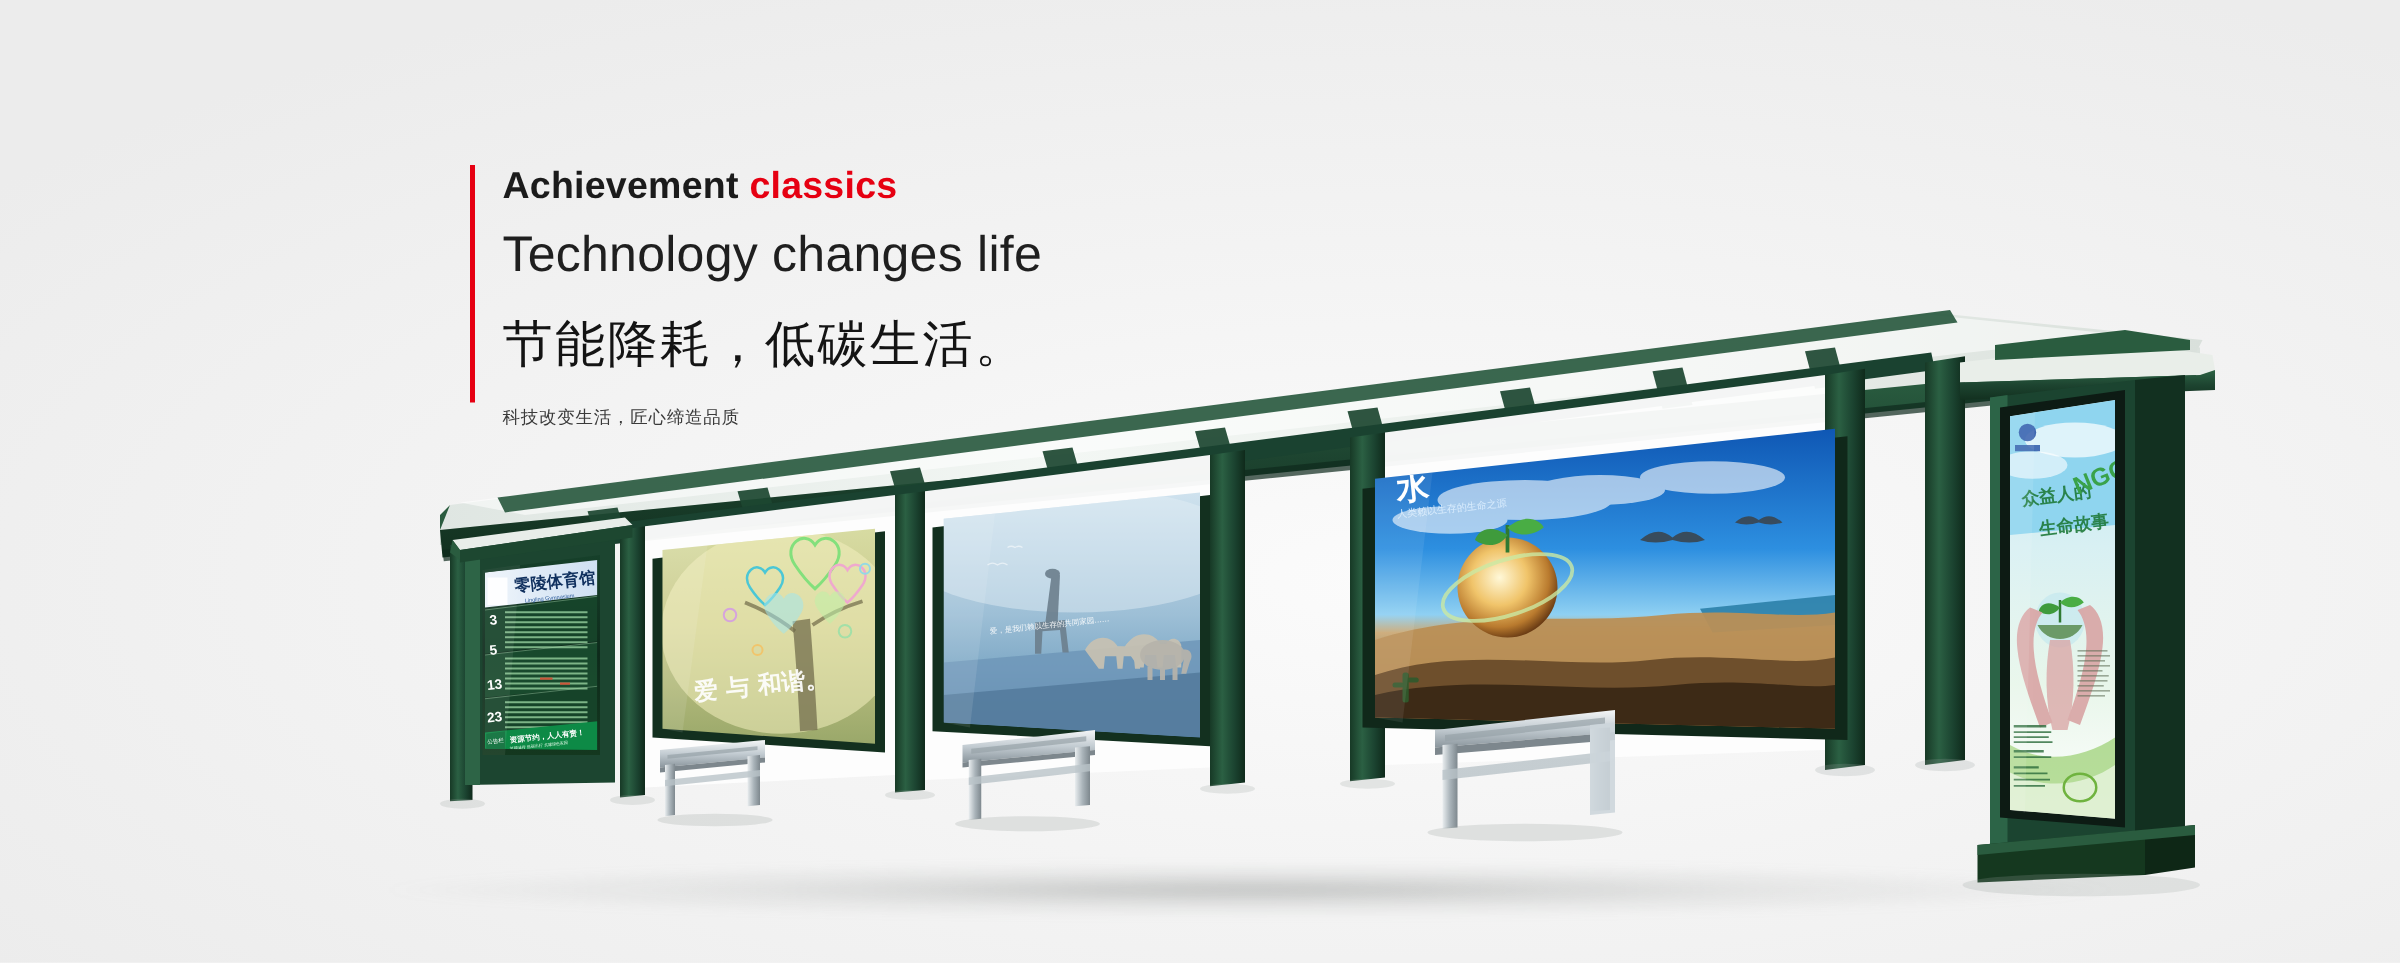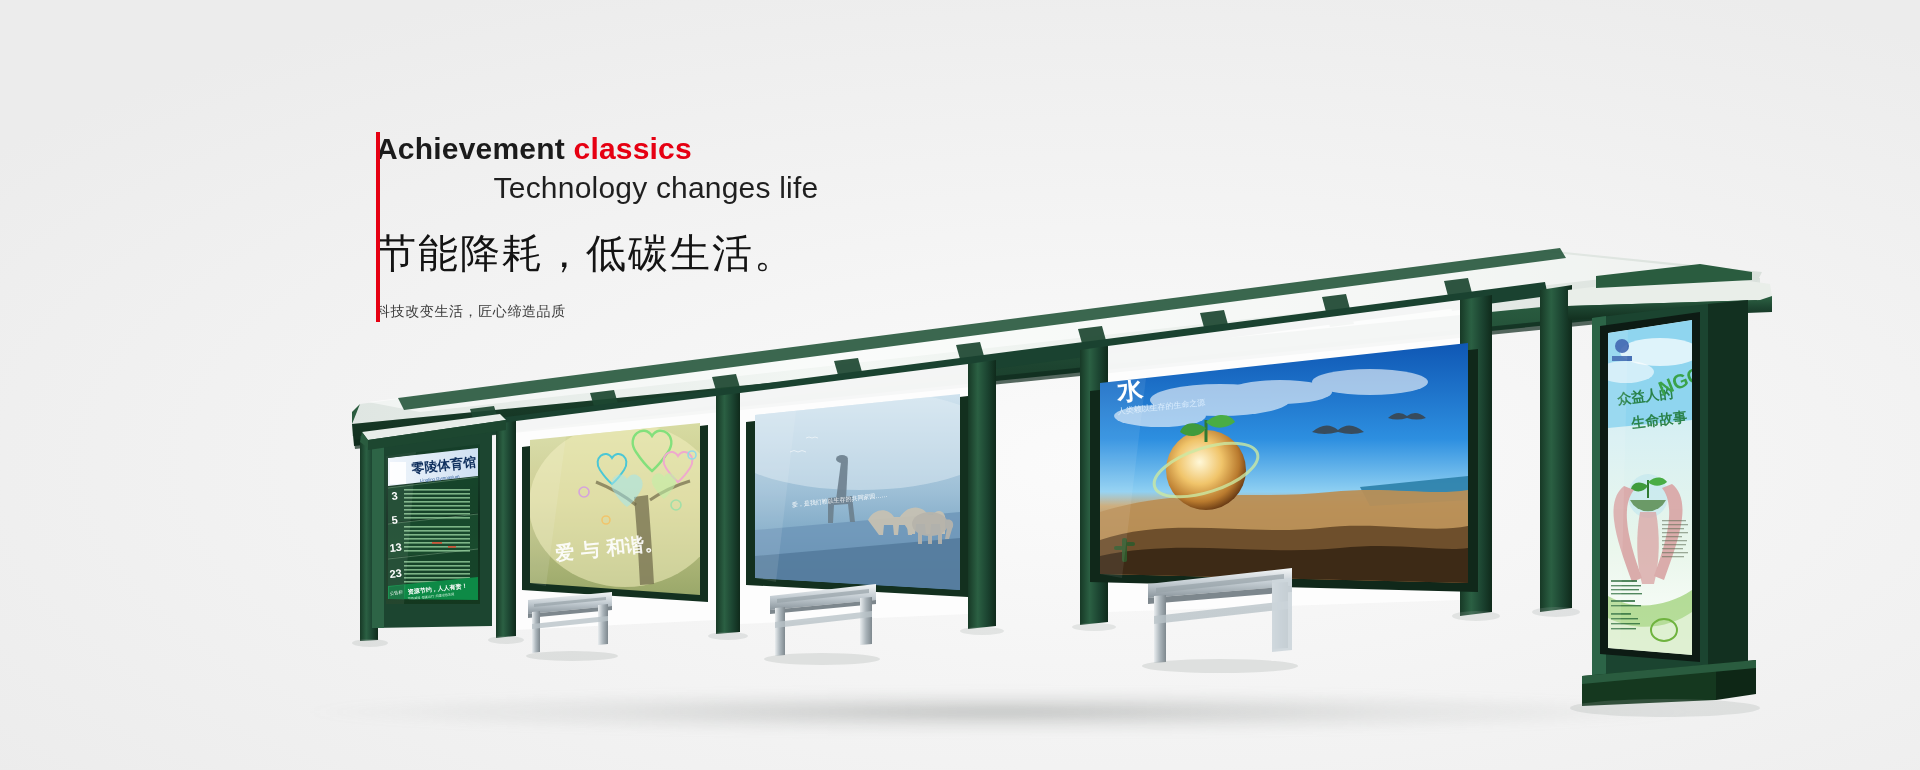--- a/index.html
+++ b/index.html
@@ -12,33 +12,34 @@
   #stage{
     position:relative;width:1920px;height:770px;
     background:
       radial-gradient(ellipse 1400px 520px at 58% 60%, #fbfbfb 0%, #f4f4f4 45%, #ececec 100%);
     overflow:hidden;
   }
 
   
   #headline{
     position:absolute;left:376px;top:132px;width:560px;
+    padding-left:26px;
   }
   #headline .rule{
     position:absolute;left:0;top:0;width:4px;height:190px;
     background:#e60012;
   }
   .h-en1{
     font-size:30px;font-weight:bold;letter-spacing:.2px;
     line-height:1.12;color:#1b1b1b;white-space:nowrap;
   }
   .h-en1 .accent{color:#e60012;}
   .h-en2{
-    font-size:30px;font-weight:400;letter-spacing:.2px;
-    line-height:1.22;color:#1f1f1f;white-space:nowrap;margin-top:4px;text-align:center;
+    font-size:40px;font-weight:400;letter-spacing:.2px;
+    line-height:1.22;color:#1f1f1f;white-space:nowrap;margin-top:14px;
   }
   .h-cn{
     font-size:40px;font-weight:400;color:#141414;
     letter-spacing:2px;margin-top:20px;white-space:nowrap;
   }
   .h-sub{
     font-size:14px;color:#3a3a3a;letter-spacing:.6px;
     margin-top:22px;white-space:nowrap;
   }
 

